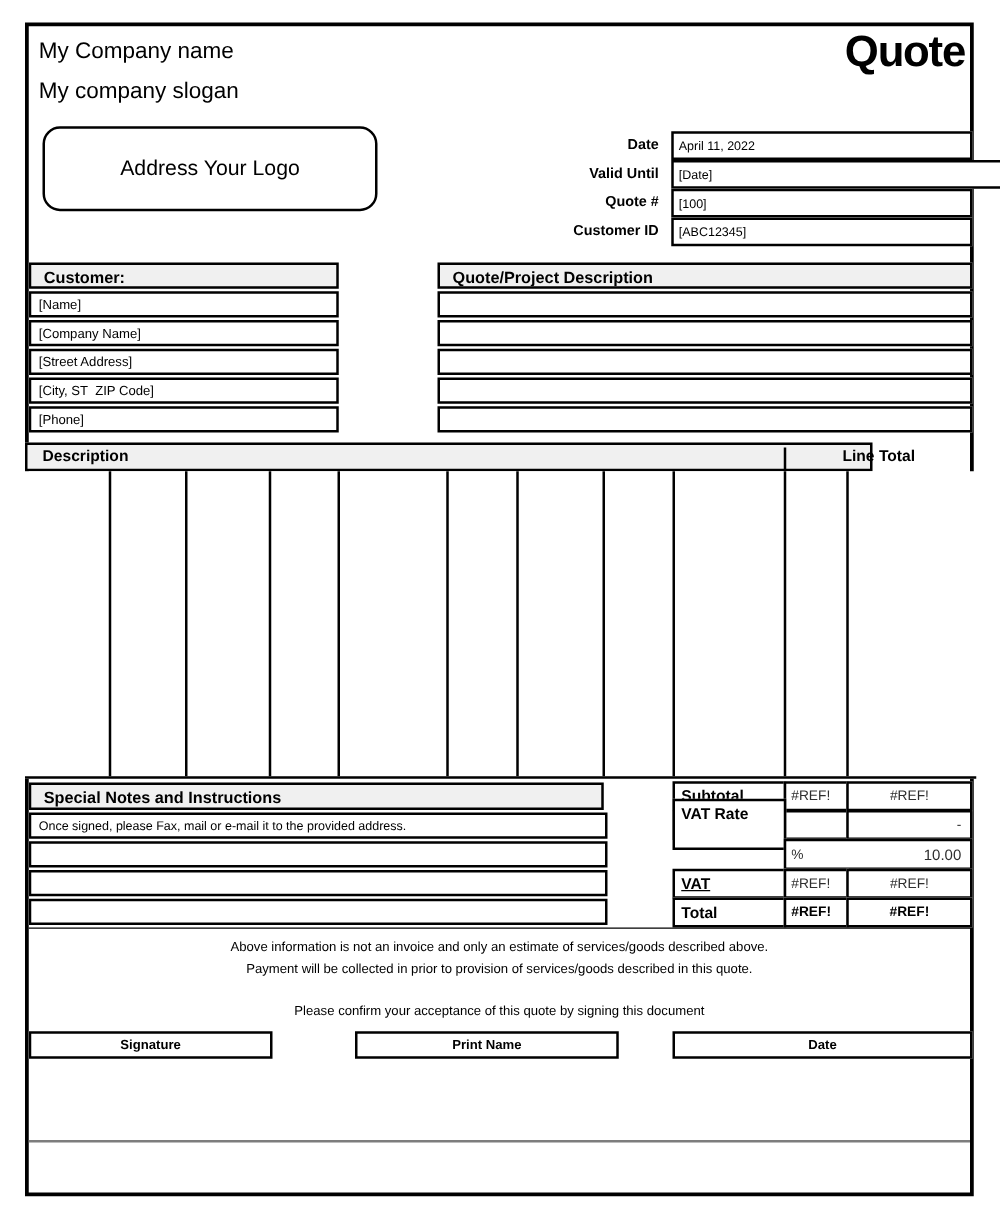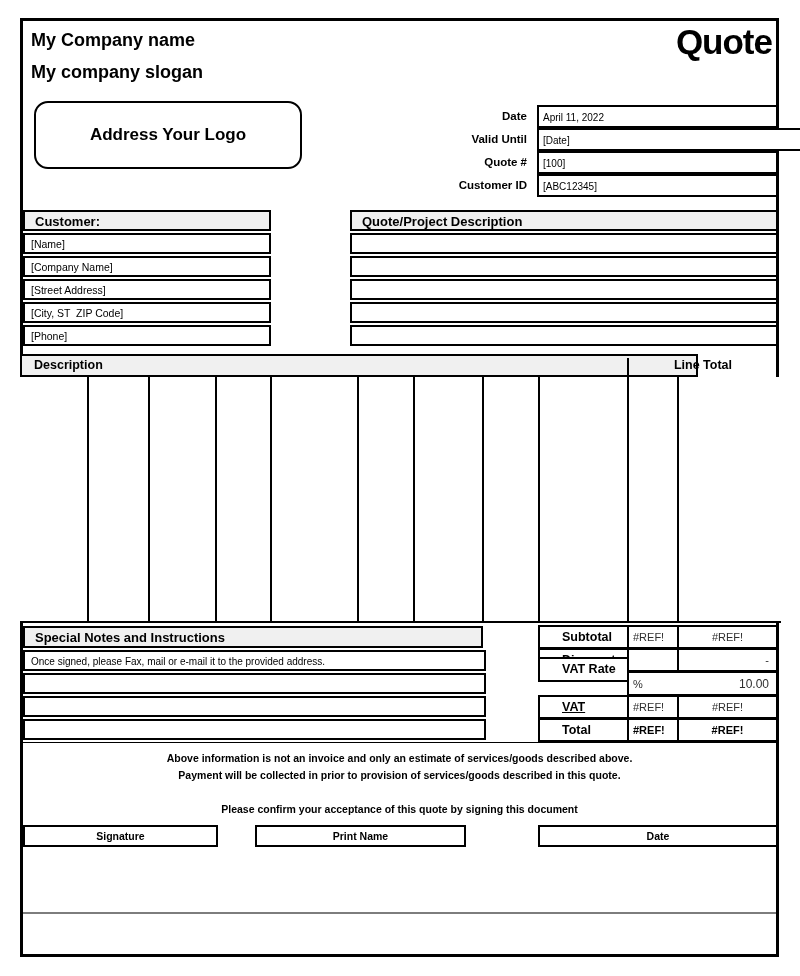--- a/index.html
+++ b/index.html
@@ -5,34 +5,34 @@
   html,body{margin:0;padding:0;background:#ffffff;}
   #canvas{
     position:relative;width:800px;height:976px;background:#ffffff;
     font-family:"Liberation Sans","DejaVu Sans",sans-serif;color:#000;
     overflow:hidden;
   }
   #page{
     position:absolute;left:20px;top:18px;width:759px;height:939px;
     border:3px solid #000;box-sizing:border-box;background:#fff;
   }
-  .abs{position:absolute;box-sizing:border-box;font-weight:bold;}
+  .abs{position:absolute;box-sizing:border-box;}
   .cell{position:absolute;box-sizing:border-box;border:2px solid #000;background:#fff;}
   .hdr{background:#f0f0f0;font-weight:bold;}
   .txt{white-space:pre;overflow:hidden;}
   .company-name{font-size:18px;line-height:22px;}
   .slogan{font-size:18px;line-height:22px;}
   .quote-title{font-size:35px;font-weight:bold;line-height:38px;letter-spacing:-1px;}
   .logo-box{border:2px solid #000;border-radius:14px;display:flex;align-items:center;justify-content:center;font-size:17px;}
   .meta-label{font-size:11.5px;font-weight:bold;text-align:right;line-height:23px;}
   .meta-value{font-size:10px;line-height:19px;padding:1px 0 0 4px;}
   .sec-hdr-text{font-size:13px;line-height:17px;padding:1px 0 0 10px;}
   .field-text{font-size:10.5px;line-height:17px;padding:1px 0 0 6px;}
   .col-line{position:absolute;width:2px;background:#000;}
-  .sum-label{font-size:12.5px;font-weight:bold;line-height:20px;padding-left:22px;}
+  .sum-label{font-size:12.5px;font-weight:bold;line-height:20px;padding-left:5px;}
   .sum-val{font-size:11px;line-height:20px;color:#2e2e2e;}
   .footer-line{width:100%;text-align:center;font-size:10.5px;}
   .sign-label{font-size:10.5px;font-weight:bold;text-align:center;line-height:18px;}
 </style>
 </head>
 <body>
 
 <div id="canvas">
   <div id="page">
 
@@ -95,39 +95,39 @@
     <div class="cell" style="left:0px;top:698px;width:463px;height:21px;"></div>
 
     <div class="cell sum-label txt" style="left:515px;top:604px;width:91px;height:24px;">Subtotal</div>
     <div class="cell sum-val txt" style="left:604px;top:604px;width:52px;height:24px;padding-left:4px;">#REF!</div>
     <div class="cell sum-val txt" style="left:654px;top:604px;width:101px;height:24px;text-align:center;">#REF!</div>
 
     <div class="cell sum-label txt" style="left:515px;top:627px;width:91px;height:24px;">Discount</div>
     <div class="cell sum-val txt" style="left:604px;top:627px;width:52px;height:24px;"></div>
     <div class="cell sum-val txt" style="left:654px;top:627px;width:101px;height:24px;text-align:right;padding-right:7px;">-</div>
 
-    <div class="cell sum-label txt" style="left:515px;top:636px;width:91px;height:25px;">VAT Rate</div>
+    <div class="cell sum-label txt" style="left:515px;top:618px;width:91px;height:41px;">VAT Rate</div>
     <div class="cell" style="left:604px;top:650px;width:151px;height:25px;display:flex;justify-content:space-between;align-items:center;padding:0 7px 0 4px;">
       <span class="sum-val txt">%</span>
       <span class="sum-val txt" style="font-size:12px;">10.00</span>
     </div>
 
     <div class="cell sum-label txt" style="left:515px;top:674px;width:91px;height:24px;text-decoration:underline;">VAT</div>
     <div class="cell sum-val txt" style="left:604px;top:674px;width:52px;height:24px;padding-left:4px;">#REF!</div>
     <div class="cell sum-val txt" style="left:654px;top:674px;width:101px;height:24px;text-align:center;">#REF!</div>
 
     <div class="cell sum-label txt" style="left:515px;top:697px;width:91px;height:24px;">Total</div>
     <div class="cell sum-val txt" style="left:604px;top:697px;width:52px;height:24px;padding-left:4px;font-weight:bold;color:#000;">#REF!</div>
     <div class="cell sum-val txt" style="left:654px;top:697px;width:101px;height:24px;text-align:center;font-weight:bold;color:#000;">#REF!</div>
 
     <div class="abs" style="left:0;top:721px;width:753px;border-top:1px solid #000;"></div>
 
     <div class="abs footer-line txt" style="left:0;top:731px;">Above information is not an invoice and only an estimate of services/goods described above.</div>
     <div class="abs footer-line txt" style="left:0;top:748px;">Payment will be collected in prior to provision of services/goods described in this quote.</div>
     <div class="abs footer-line txt" style="left:0;top:782px;">Please confirm your acceptance of this quote by signing this document</div>
 
     <div class="cell sign-label txt" style="left:0px;top:804px;width:195px;height:22px;">Signature</div>
-    <div class="cell sign-label txt" style="left:232px;top:804px;width:211px;height:22px;">Print Name</div>
+    <div class="cell sign-label txt" style="left:261px;top:804px;width:211px;height:22px;">Print Name</div>
     <div class="cell sign-label txt" style="left:515px;top:804px;width:240px;height:22px;">Date</div>
 
     <div class="abs" style="left:0;top:891px;width:753px;height:2px;background:#7d7d7d;"></div>
   </div>
 </div>
 
 </body></html>

